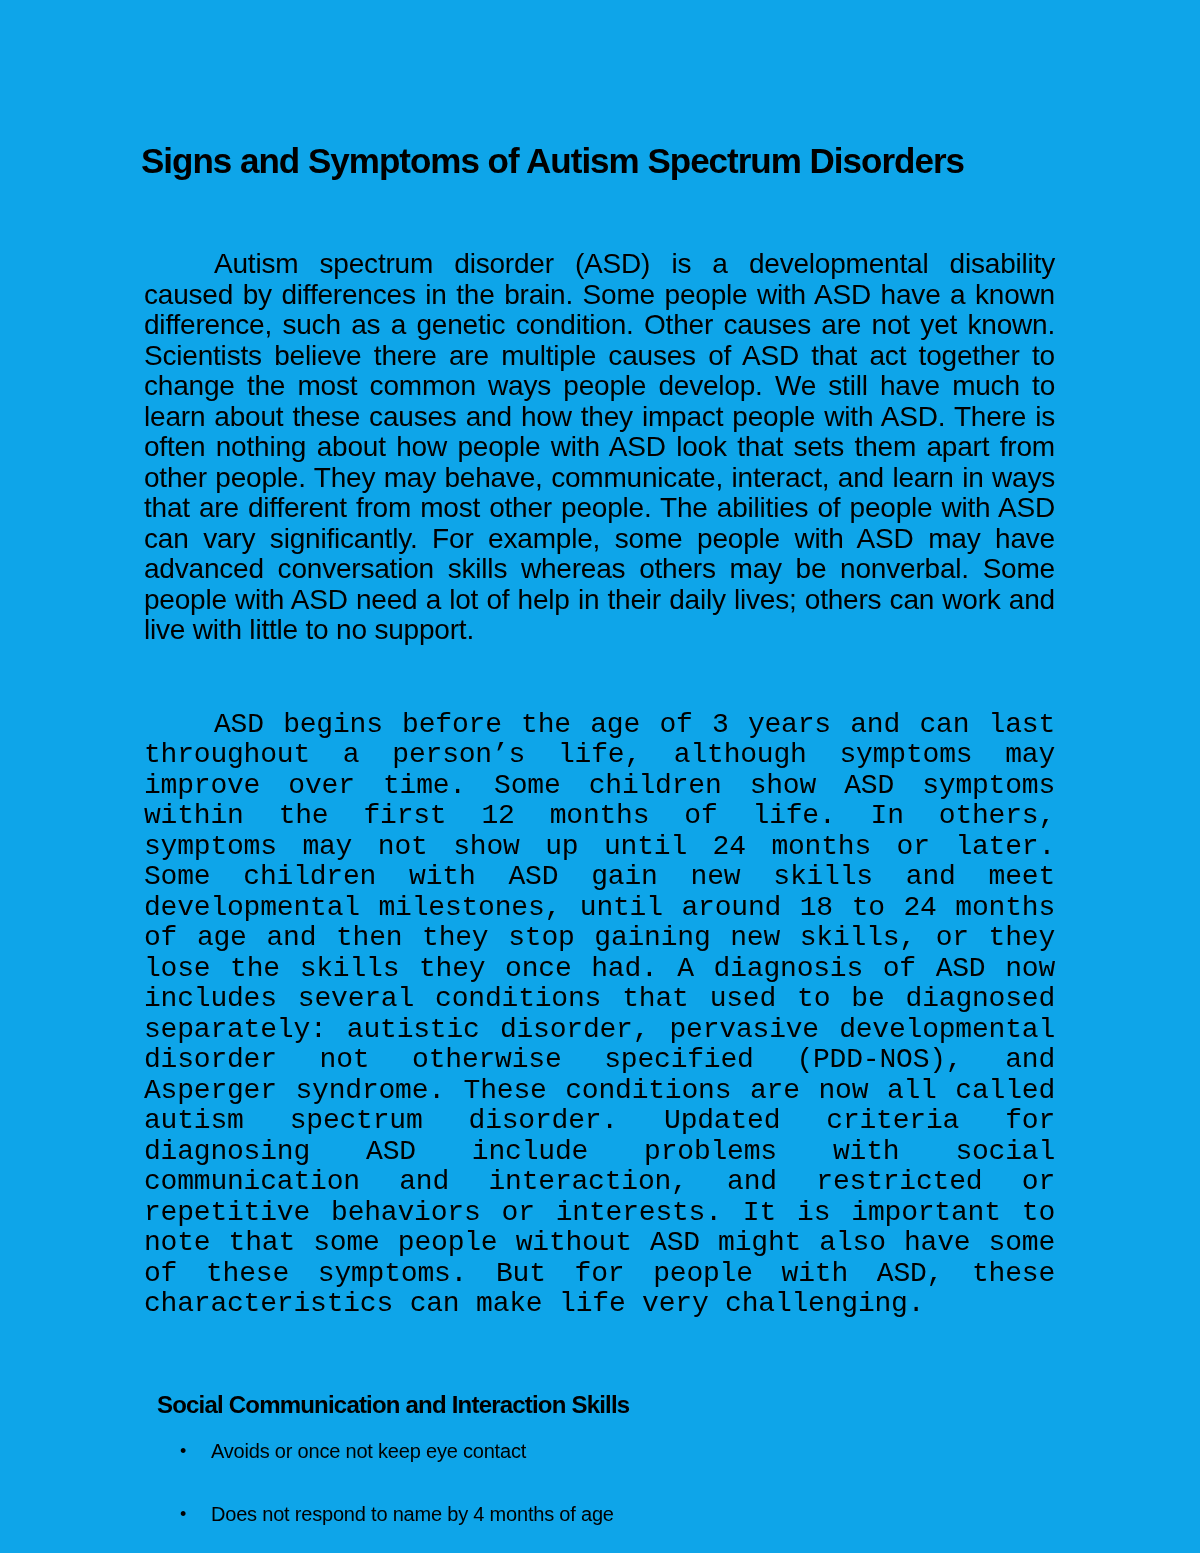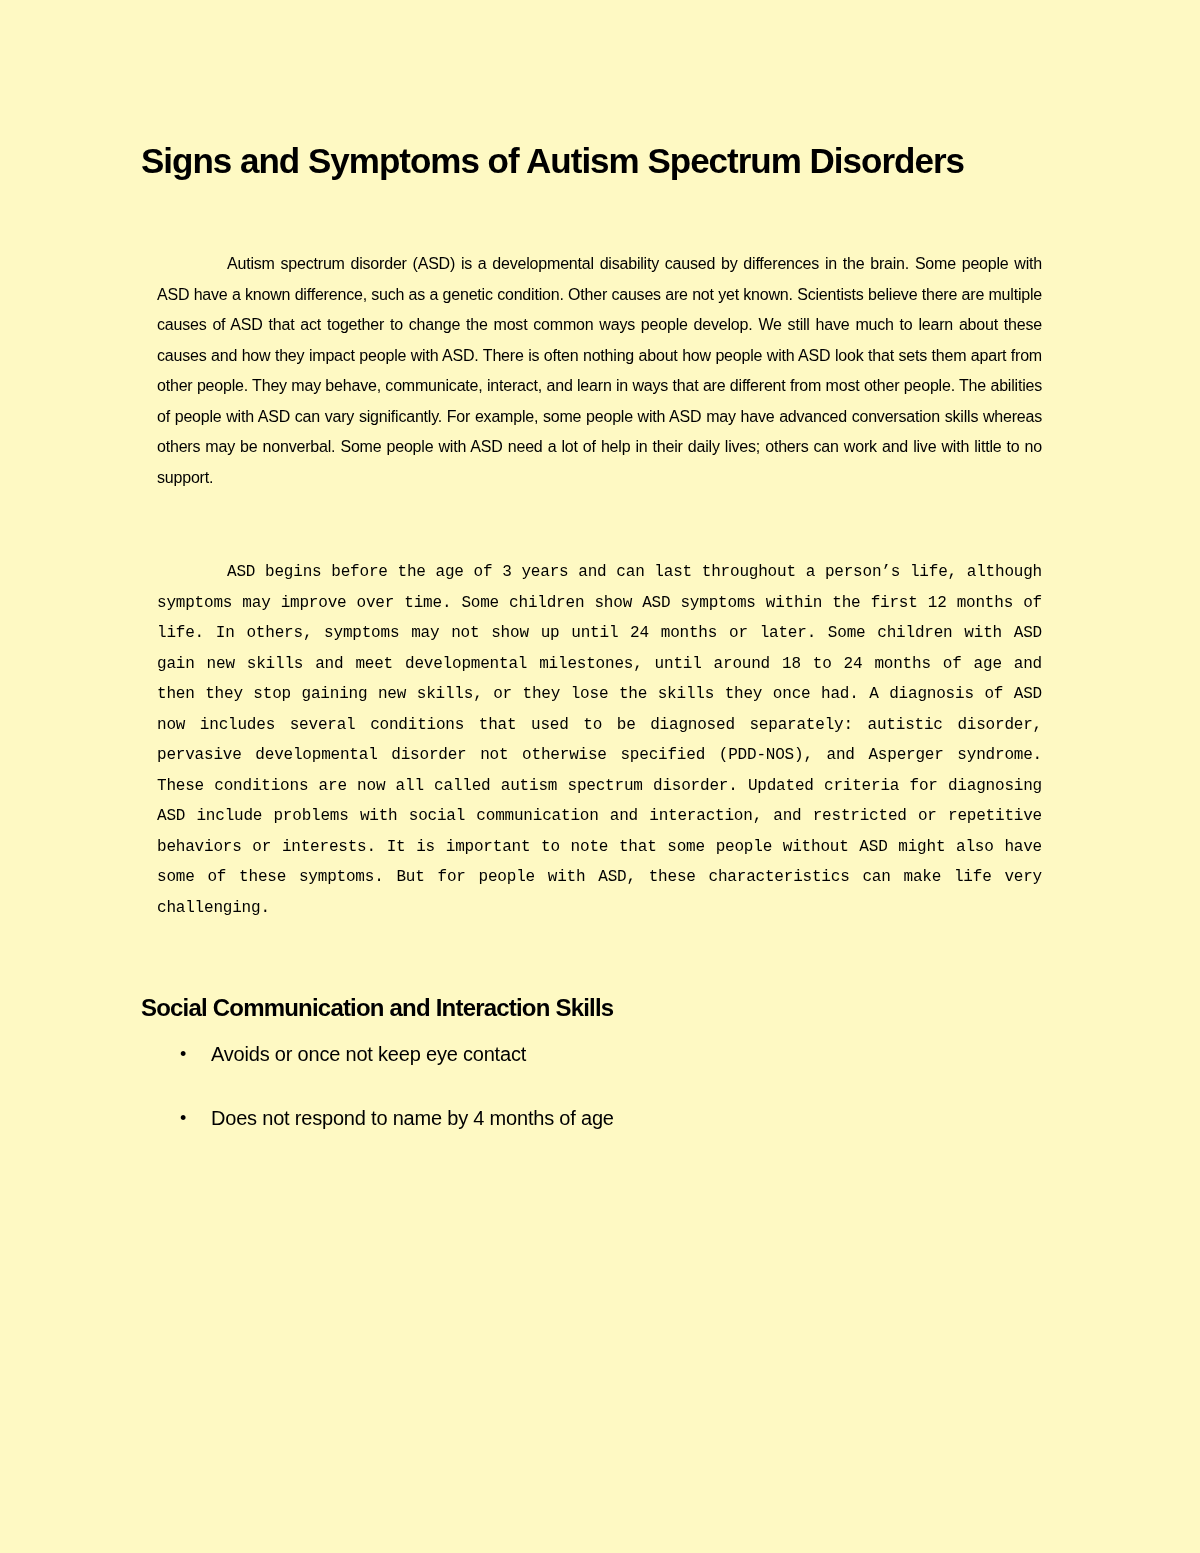--- a/index.html
+++ b/index.html
@@ -4,54 +4,54 @@
 <style>
   html, body {
     margin: 0;
     padding: 0;
     background: #ffffff;
   }
   .page {
     position: relative;
     width: 1200px;
     height: 1553px;
-    background: #fef9c3;
+    background: #0ea5e9;
     color: #000000;
     font-family: "Liberation Sans", sans-serif;
     overflow: hidden;
   }
   .content {
     position: absolute;
     left: 141px;
     top: 139px;
     width: 917px;
   }
   h1.doc-title {
     font-size: 35px;
     line-height: 44px;
     font-weight: bold;
     letter-spacing: -1px;
     margin: 0 0 66px 0;
   }
   p.body {
-    font-size: 16px;
+    font-size: 28px;
     line-height: 30.5px;
     letter-spacing: -0.2px;
     text-align: justify;
     text-indent: 70px;
-    margin: 16px;
+    margin: 3px;
   }
   p.p1 { margin-bottom: 64px; }
   p.p2 { margin-bottom: 70px; font-family: Liberation Mono, monospace; }
   h2.section-heading {
     font-size: 24px;
     line-height: 30px;
     font-weight: bold;
     letter-spacing: -0.8px;
-    margin: 0 0 16px 0;
+    margin: 0 0 16px 16px;
   }
   p.p3 { margin-bottom: 12px; }
   ul.bullets {
     list-style: none;
     margin: 0;
     padding: 0 0 0 70px;
     font-size: 20px;
     line-height: 30.5px;
     letter-spacing: -0.2px;
   }

